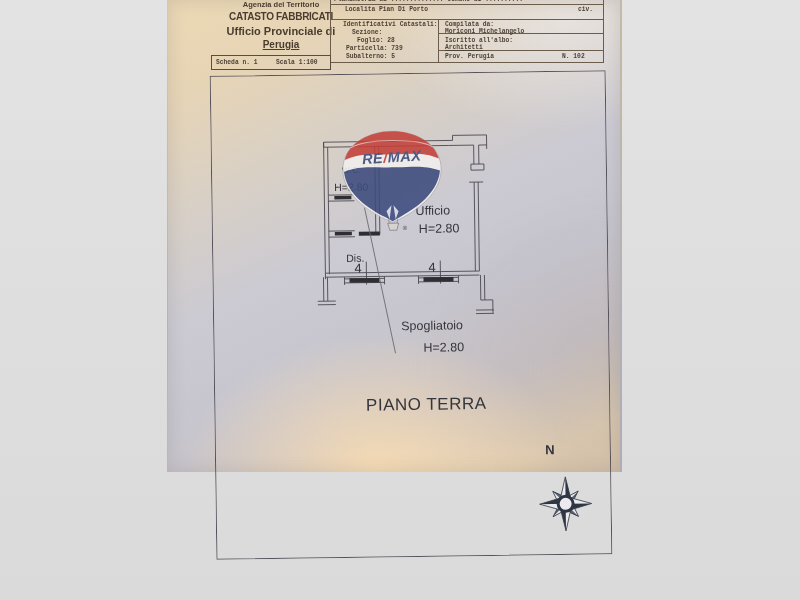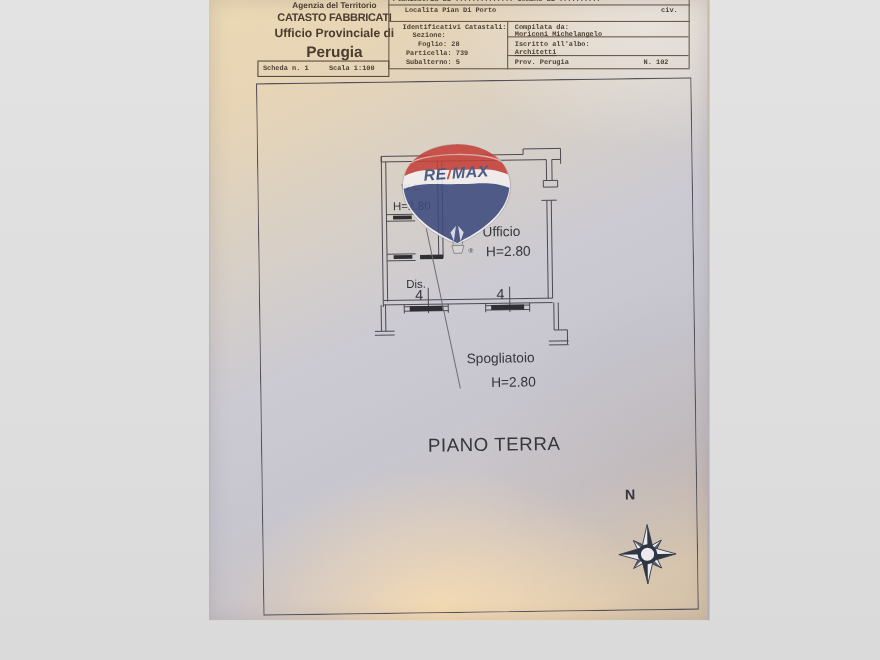--- a/index.html
+++ b/index.html
@@ -1,19 +1,19 @@
 <!DOCTYPE html>
 <html><head>
 <meta charset="utf-8">
 <style>
   html,body{margin:0;padding:0;}
   #app{position:relative;width:800px;height:600px;overflow:hidden;
        background:linear-gradient(#e3e3e3,#dadada);
        font-family:"Liberation Sans",sans-serif;}
-  #photo{position:absolute;left:190px;top:0;width:452px;height:564px;
+  #photo{position:absolute;left:167px;top:0;width:452px;height:472px;
      background:
        radial-gradient(ellipse 270px 190px at 46% 99%, rgba(250,222,178,0.85), rgba(250,222,178,0) 70%),
        radial-gradient(ellipse 300px 260px at 100% 78%, rgba(140,140,152,0.20), rgba(140,140,152,0) 70%),
        radial-gradient(ellipse 260px 160px at 88% 4%, rgba(242,240,242,0.55), rgba(242,240,242,0) 70%),
        linear-gradient(155deg,#ecd9b4 0%,#e6d4b6 15%,#d8d0c6 32%,#cccad2 48%,#c7c6cf 62%,#cbc3c4 78%,#e0ccb0 92%,#d9c4a8 100%);
      border-right:2px solid rgba(130,128,140,0.35);
      border-left:1px solid rgba(160,158,165,0.3);
      box-shadow:inset 0 0 18px rgba(90,85,95,0.18);}
   .t{position:absolute;white-space:nowrap;font-family:"Liberation Mono","DejaVu Sans Mono",monospace;
      font-weight:bold;font-size:6.3px;color:#4d4236;letter-spacing:0px;}
@@ -26,21 +26,21 @@
 </head>
 <body>
 
 <div id="app">
   <div id="photo">
 
     <div class="agency" style="left:38px;top:0;width:150px;">
       <div style="position:relative;font-size:7.5px;margin-top:1px;">Agenzia del Territorio</div>
       <div style="position:relative;font-size:10px;letter-spacing:-0.3px;margin-top:3px;text-align:center;">CATASTO FABBRICATI</div>
       <div style="position:relative;font-size:11px;margin-top:4px;">Ufficio Provinciale di</div>
-      <div style="position:relative;font-size:14px;margin-top:3px;">Perugia</div>
+      <div style="position:relative;font-size:10px;margin-top:3px;text-decoration:underline;">Perugia</div>
     </div>
 
     <div class="ln" style="left:162px;top:0;width:1px;height:62px;"></div>
     <div class="ln" style="left:435px;top:0;width:1px;height:62px;"></div>
     <div class="ln" style="left:162px;top:3.5px;width:274px;height:1px;"></div>
     <div class="ln" style="left:162px;top:18.5px;width:274px;height:1px;"></div>
     <div class="ln" style="left:270px;top:18.5px;width:1px;height:44px;"></div>
     <div class="ln" style="left:162px;top:62px;width:274px;height:1px;"></div>
     <div class="ln" style="left:270px;top:33px;width:165px;height:1px;"></div>
     <div class="ln" style="left:270px;top:49.5px;width:165px;height:1px;"></div>

